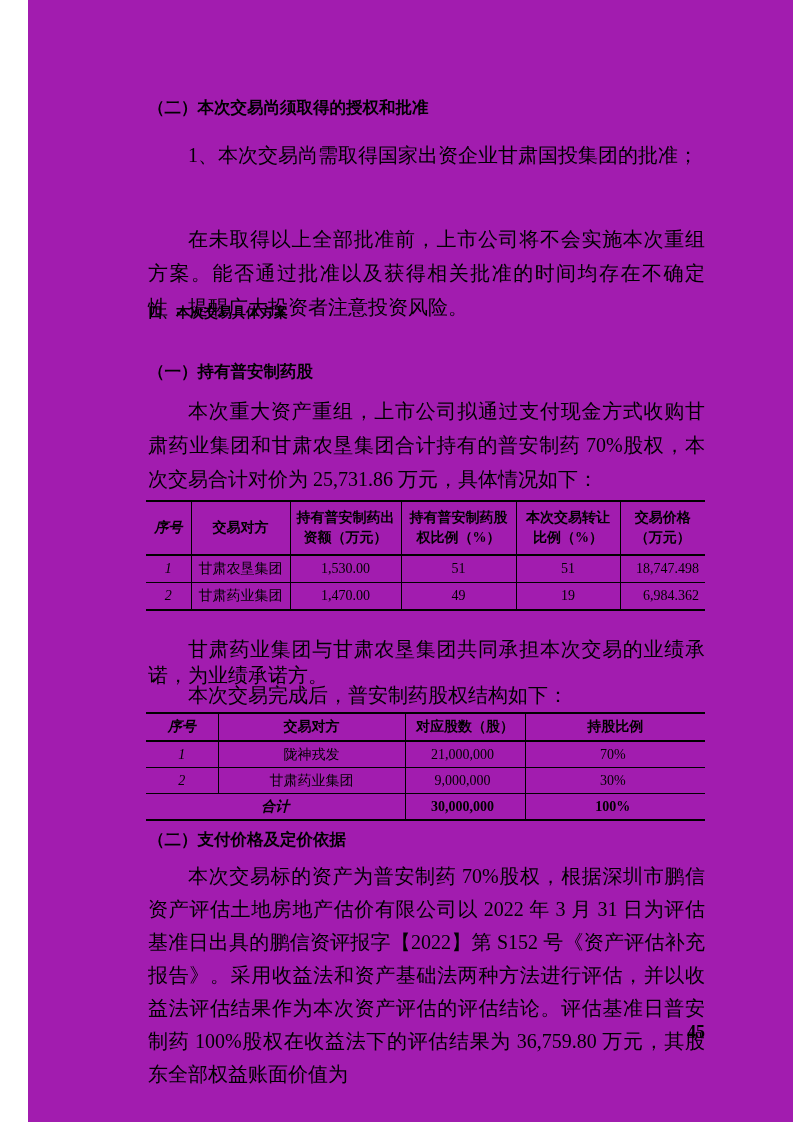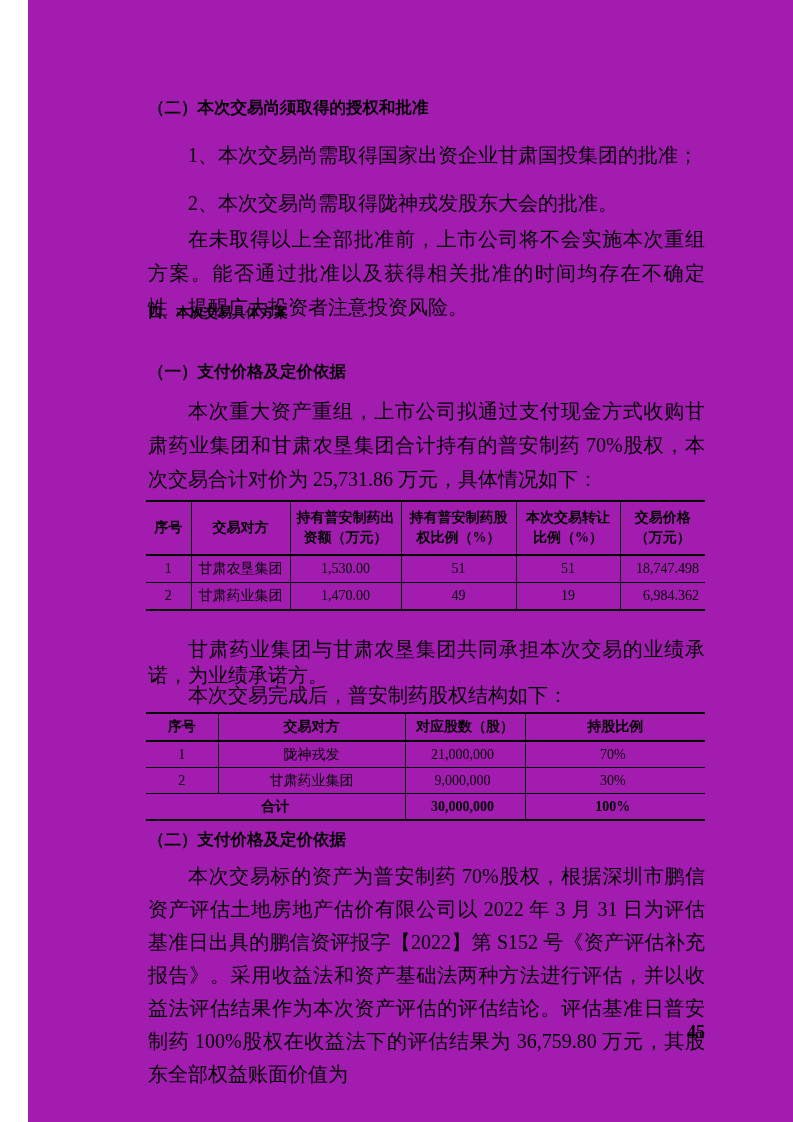--- a/index.html
+++ b/index.html
@@ -28,21 +28,21 @@
 
   table {
     position: absolute; left: 118px; width: 559px;
     border-collapse: collapse; table-layout: fixed;
     font-size: 14px; line-height: 18px;
   }
   td {
     border-left: 1px solid #000; vertical-align: middle;
     text-align: center; padding: 0 3px; overflow: hidden;
   }
-  td:first-child { border-left: none; }
+  td:first-child { border-left: none; font-style: italic; }
   td.num-right { text-align: right; padding-right: 6px; }
 
   #table1 { top: 500px; border-top: 2.5px solid #000; border-bottom: 2.5px solid #000; }
   #table1 tr.hdr td { height: 52px; font-weight: bold; white-space: pre-line; line-height: 20px; border-bottom: 2px solid #000; }
   #table1 tr.r1 td { height: 26px; border-bottom: 1px solid #000; }
   #table1 tr.r2 td { height: 26px; border-bottom: 2px solid #000; }
   #table1 tr.tot td { height: 27px; font-weight: bold; }
 
   #table2 { top: 712px; border-top: 2.5px solid #000; border-bottom: 2.5px solid #000; }
   #table2 tr.hdr td { height: 26px; font-weight: bold; border-bottom: 2px solid #000; }
@@ -58,27 +58,26 @@
 </style>
 </head>
 <body>
 
 <div class="page">
 
   <div class="h2" style="top:96px">（二）本次交易尚须取得的授权和批准</div>
 
   <div class="body-text single indent" style="top:142px">1、本次交易尚需取得国家出资企业甘肃国投集团的批准；</div>
 
-  <div class="body-text single indent" style="top:190px">2、本次交易尚需取得陇神戎发股东大会的批准。</div>
 
   <div class="body-text indent" style="top:222px">在未取得以上全部批准前，上市公司将不会实施本次重组方案。能否通过批准以及获得相关批准的时间均存在不确定性，提醒广大投资者注意投资风险。</div>
 
   <div class="h1" style="top:300px">四、本次交易具体方案</div>
 
-  <div class="h2" style="top:360px">（一）支付价格及定价依据</div>
+  <div class="h2" style="top:360px">（一）持有普安制药股</div>
 
   <div class="body-text indent" style="top:394px">本次重大资产重组，上市公司拟通过支付现金方式收购甘肃药业集团和甘肃农垦集团合计持有的普安制药 70%股权，本次交易合计对价为 25,731.86 万元，具体情况如下：</div>
 
   <table id="table1">
     <colgroup>
       <col style="width:45px">
         <col style="width:99px">
         <col style="width:111px">
       <col style="width:115px">
         <col style="width:104px">

